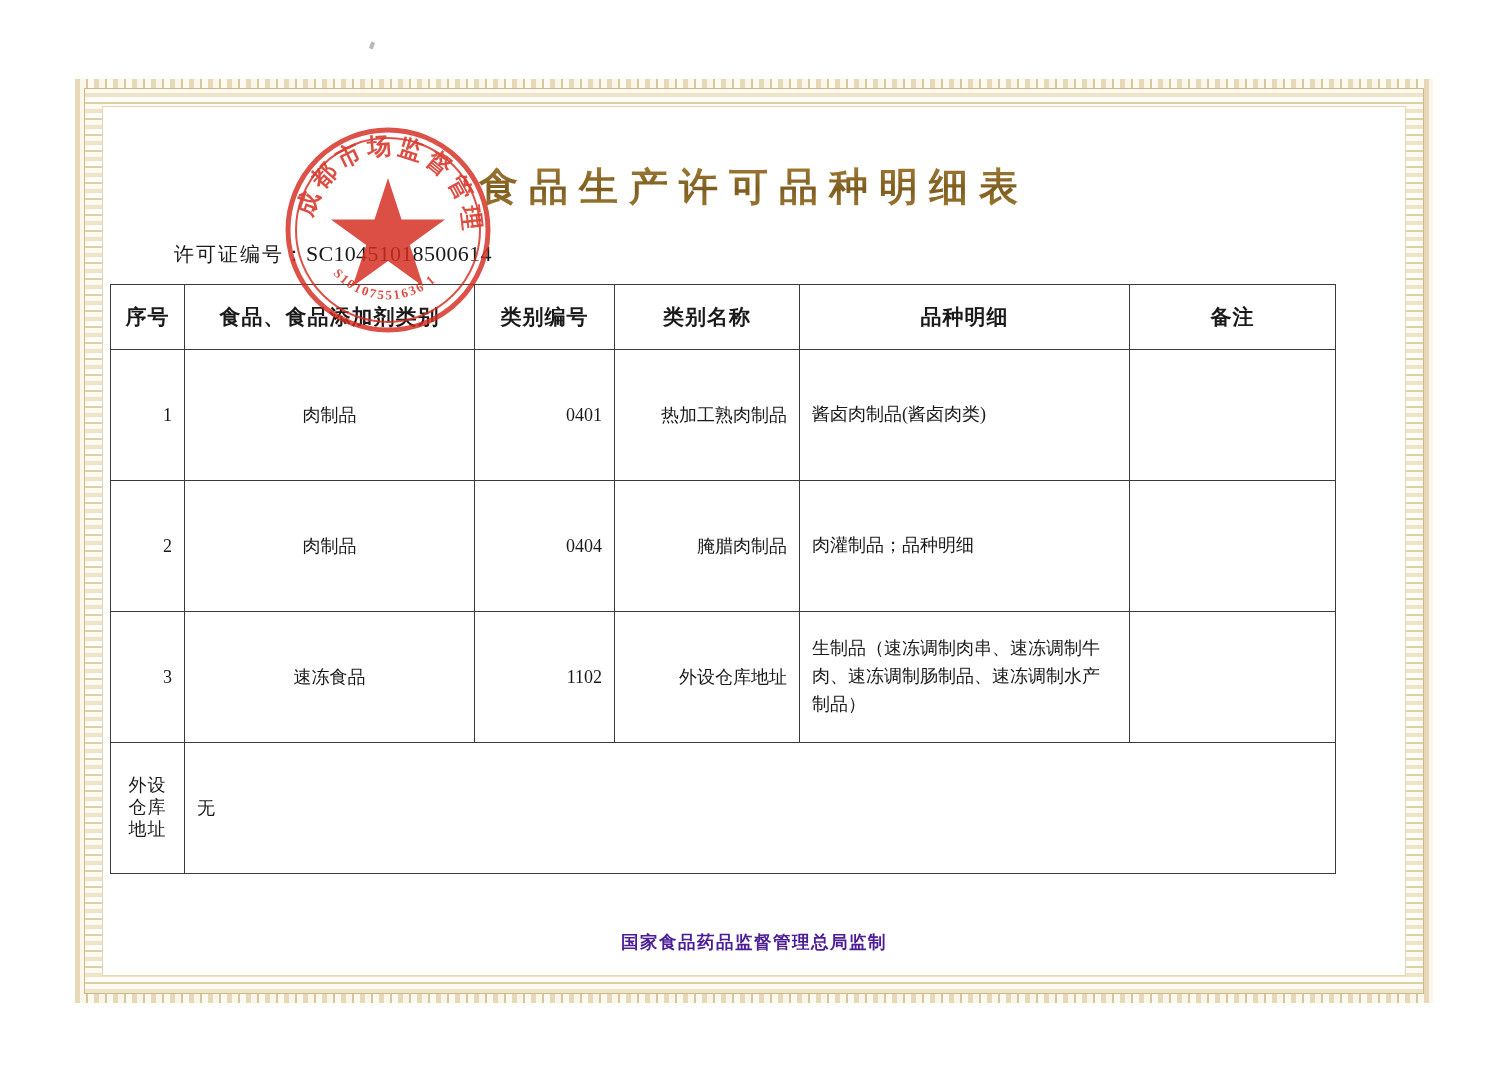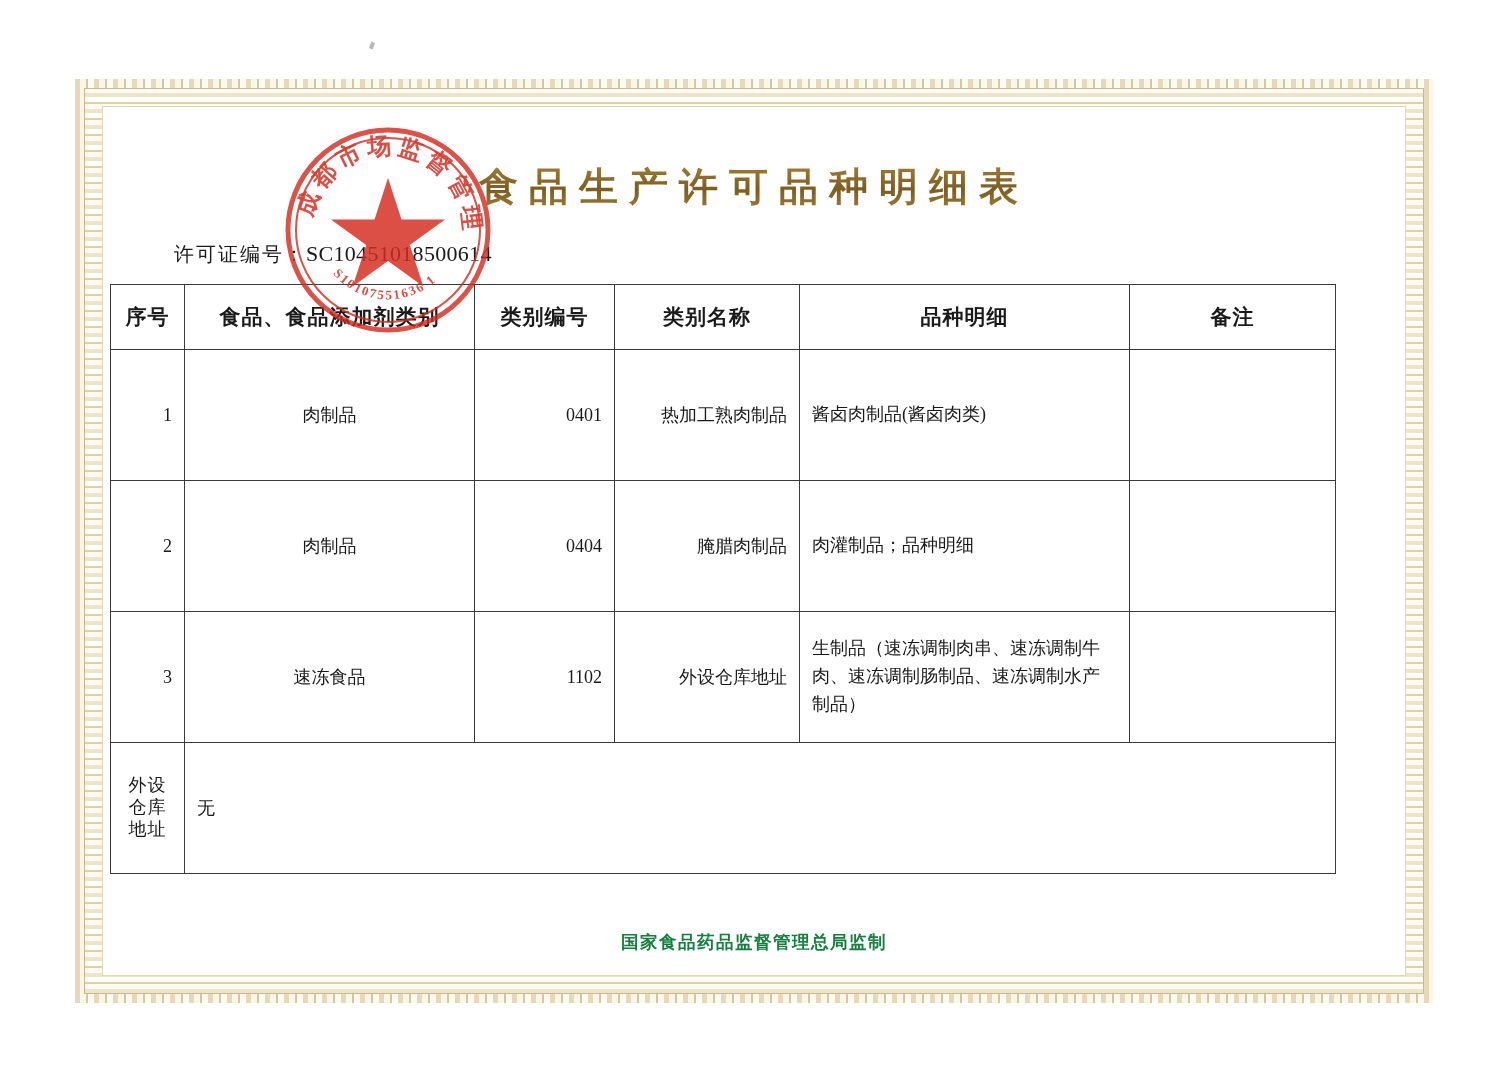--- a/index.html
+++ b/index.html
@@ -158,21 +158,21 @@
 
   #footer-note {
     position: absolute;
     left: 0;
     right: 0;
     bottom: 18px;
     text-align: center;
     font-size: 17.5px;
     font-weight: bold;
     letter-spacing: 1.5px;
-    color: #15803d;
+    color: #4c1d95;
   }
 
   
   .speck { position:absolute; background:#b9b9b9; }
 </style>
 </head>
 <body>
 
 <div id="cert-frame">
   <div class="frame-inner-band"></div>

